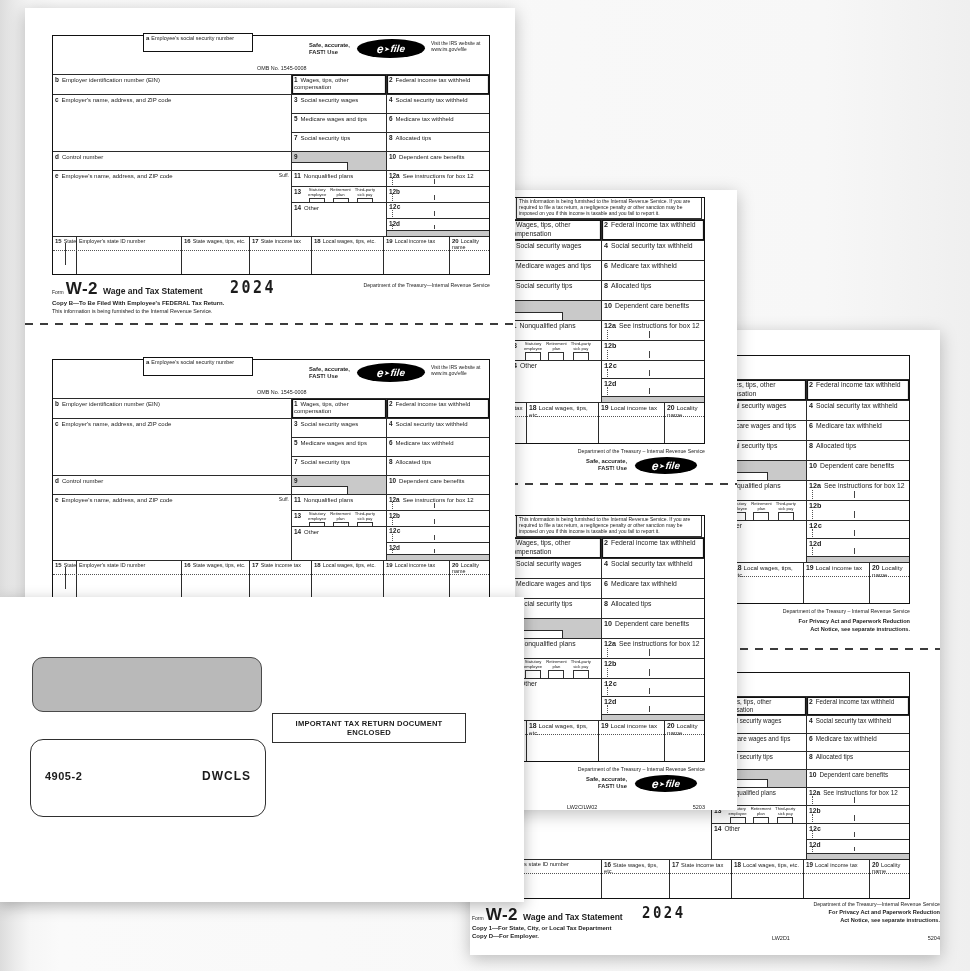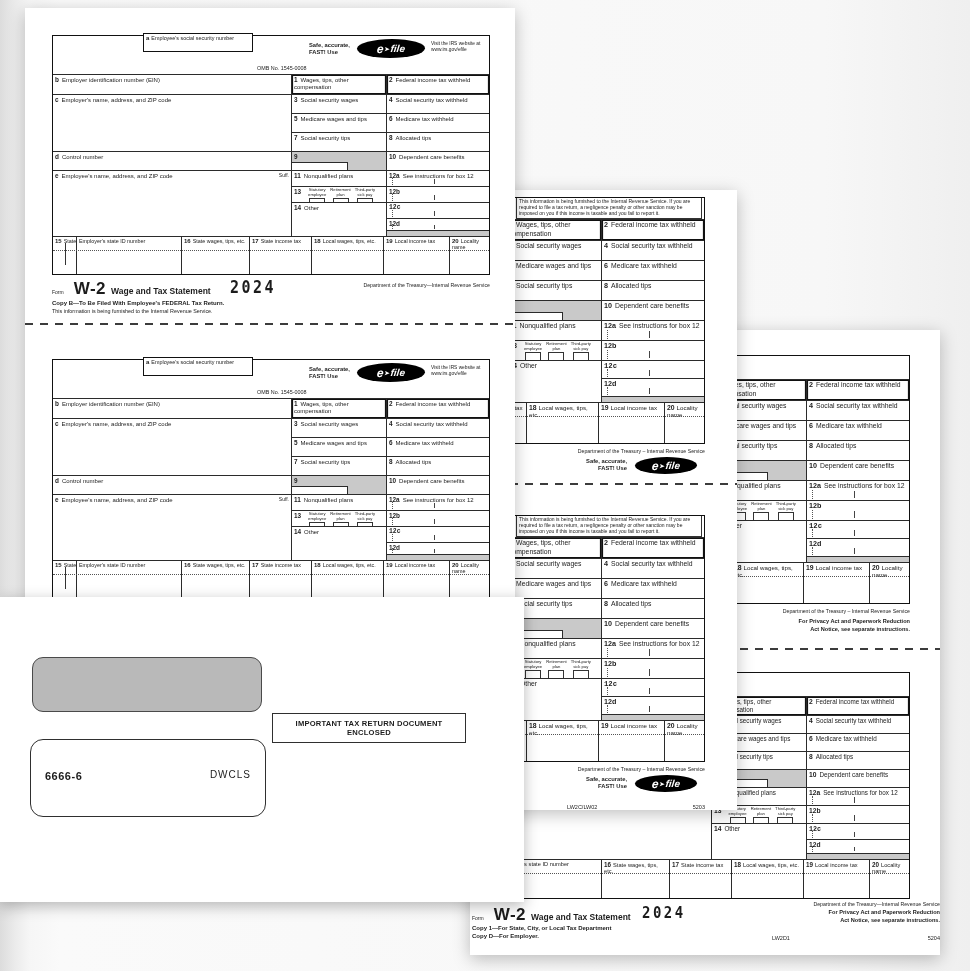--- a/index.html
+++ b/index.html
@@ -75,21 +75,21 @@
   .s15::before{content:"";position:absolute;left:12px;top:6px;height:22px;border-left:1px solid #333;}
   
   .foot{display:none;position:relative;margin-top:2px;width:var(--fw);}
   .f-copyb .foot-copyb{display:block;height:46px;}
   .f-mid .foot-mid{display:block;height:30px;}
   .f-codemid .foot-codeline-mid{display:flex;}
   .f-priv .foot-priv{display:block;height:40px;}
   .f-full .foot-full{display:block;height:56px;}
   .ftitle{position:absolute;left:0;top:2px;display:flex;align-items:baseline;white-space:nowrap;}
   .flbl{font-size:5px;margin-right:2px;}
-  .fw2{font-size:17px;font-weight:bold;letter-spacing:.5px;margin-right:5px;margin-left:8px;}
+  .fw2{font-size:17px;font-weight:bold;letter-spacing:.5px;margin-right:5px;}
   .fstmt{font-size:8.5px;font-weight:bold;}
   .digital{font-family:"DejaVu Sans Mono",monospace;font-weight:bold;letter-spacing:2.5px;
     transform:scaleY(1.15);transform-origin:top left;}
   .fyear{position:absolute;left:178px;top:0;font-size:15px;}
   .fdept{position:absolute;right:0;top:5px;font-size:5.2px;}
   .fcopy1{position:absolute;left:0;top:23px;font-weight:bold;font-size:6px;}
   .fcopy2{position:absolute;left:0;top:31px;font-size:5.4px;}
   .fyear2{position:absolute;left:176px;top:2px;font-size:13px;}
   .fdept-r{position:absolute;right:0;top:2px;font-size:5.2px;}
   .fsafe{position:absolute;right:78px;top:12px;font-size:5.8px;font-weight:bold;text-align:right;line-height:1.2;}
@@ -103,21 +103,21 @@
   .foot-full .fyear3{position:absolute;left:170px;top:2px;font-size:14px;}
   .foot-full .fc1{position:absolute;left:0;top:24px;font-weight:bold;font-size:6px;}
   .foot-full .fc2{position:absolute;left:0;top:32px;font-weight:bold;font-size:6px;}
   .ft-code{position:absolute;left:300px;right:0;top:34px;display:flex;justify-content:space-between;font-size:5.5px;}
   
   .env-window-gray{position:absolute;left:32px;top:60px;width:230px;height:55px;border-radius:11px;
     background:#b9b9b9;border:1.6px solid #4a4a4a;box-sizing:border-box;}
   .env-window-white{position:absolute;left:30px;top:142px;width:236px;height:78px;border-radius:13px;
     background:#fff;border:1.6px solid #2f2f2f;box-sizing:border-box;}
   .env-num{position:absolute;left:14px;top:30px;font-size:11px;font-weight:bold;letter-spacing:.5px;}
-  .env-code{position:absolute;right:14px;top:29px;font-size:10px;font-weight:normal;letter-spacing:1px;}
+  .env-code{position:absolute;right:14px;top:29px;font-size:12px;font-weight:bold;letter-spacing:1px;}
   .env-notice{position:absolute;left:272px;top:116px;width:194px;height:30px;border:1.4px solid #2f2f2f;
     box-sizing:border-box;display:flex;align-items:center;justify-content:center;text-align:center;
     font-size:7.6px;font-weight:bold;letter-spacing:.2px;padding:4px 6px;}
 </style>
 </head>
 <body>
 
 <div id="stage">
 
   <div class="sheet" id="sheet-right">
@@ -629,18 +629,18 @@
     <div class="fcopy2">This information is being furnished to the Internal Revenue Service.</div>
   </div>
 
 </div>
   </div>
 
   <div id="envelope">
     <div class="env-window-gray"></div>
     <div class="env-notice">IMPORTANT TAX RETURN DOCUMENT ENCLOSED</div>
     <div class="env-window-white">
-      <span class="env-num">6666-6</span>
+      <span class="env-num">4905-2</span>
       <span class="env-code">DWCLS</span>
     </div>
   </div>
 
 </div>
 
 </body></html>

